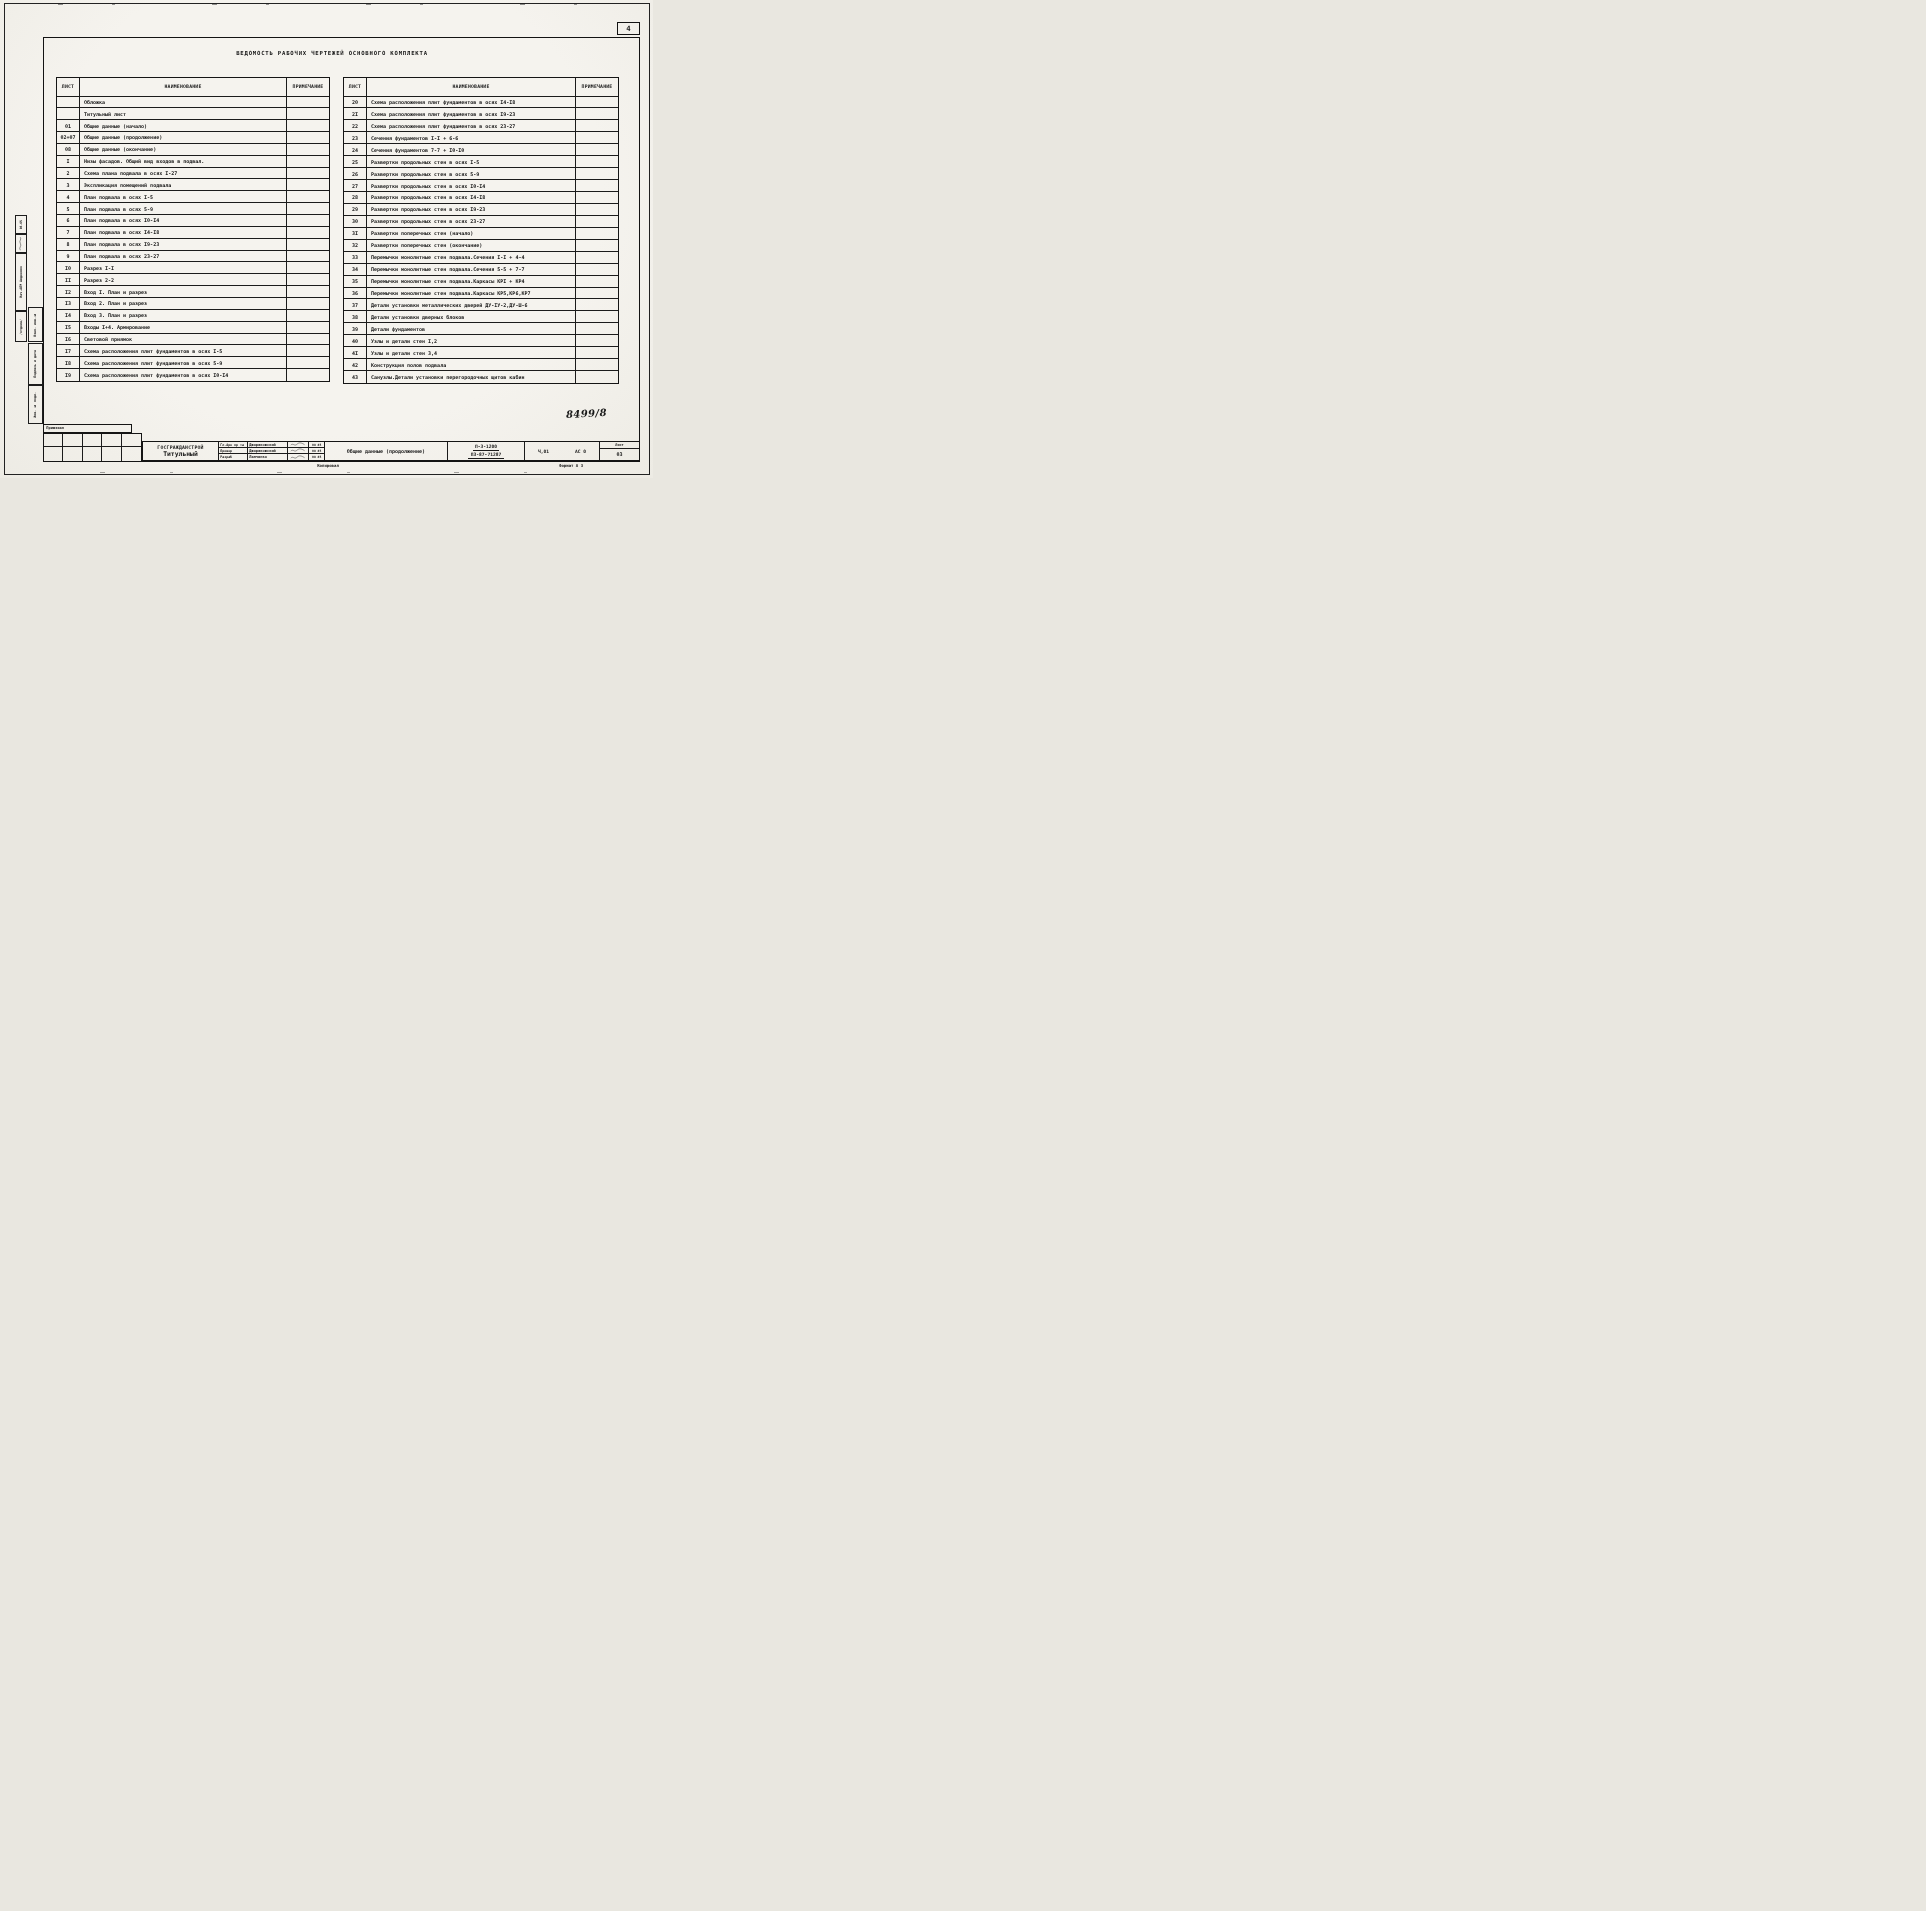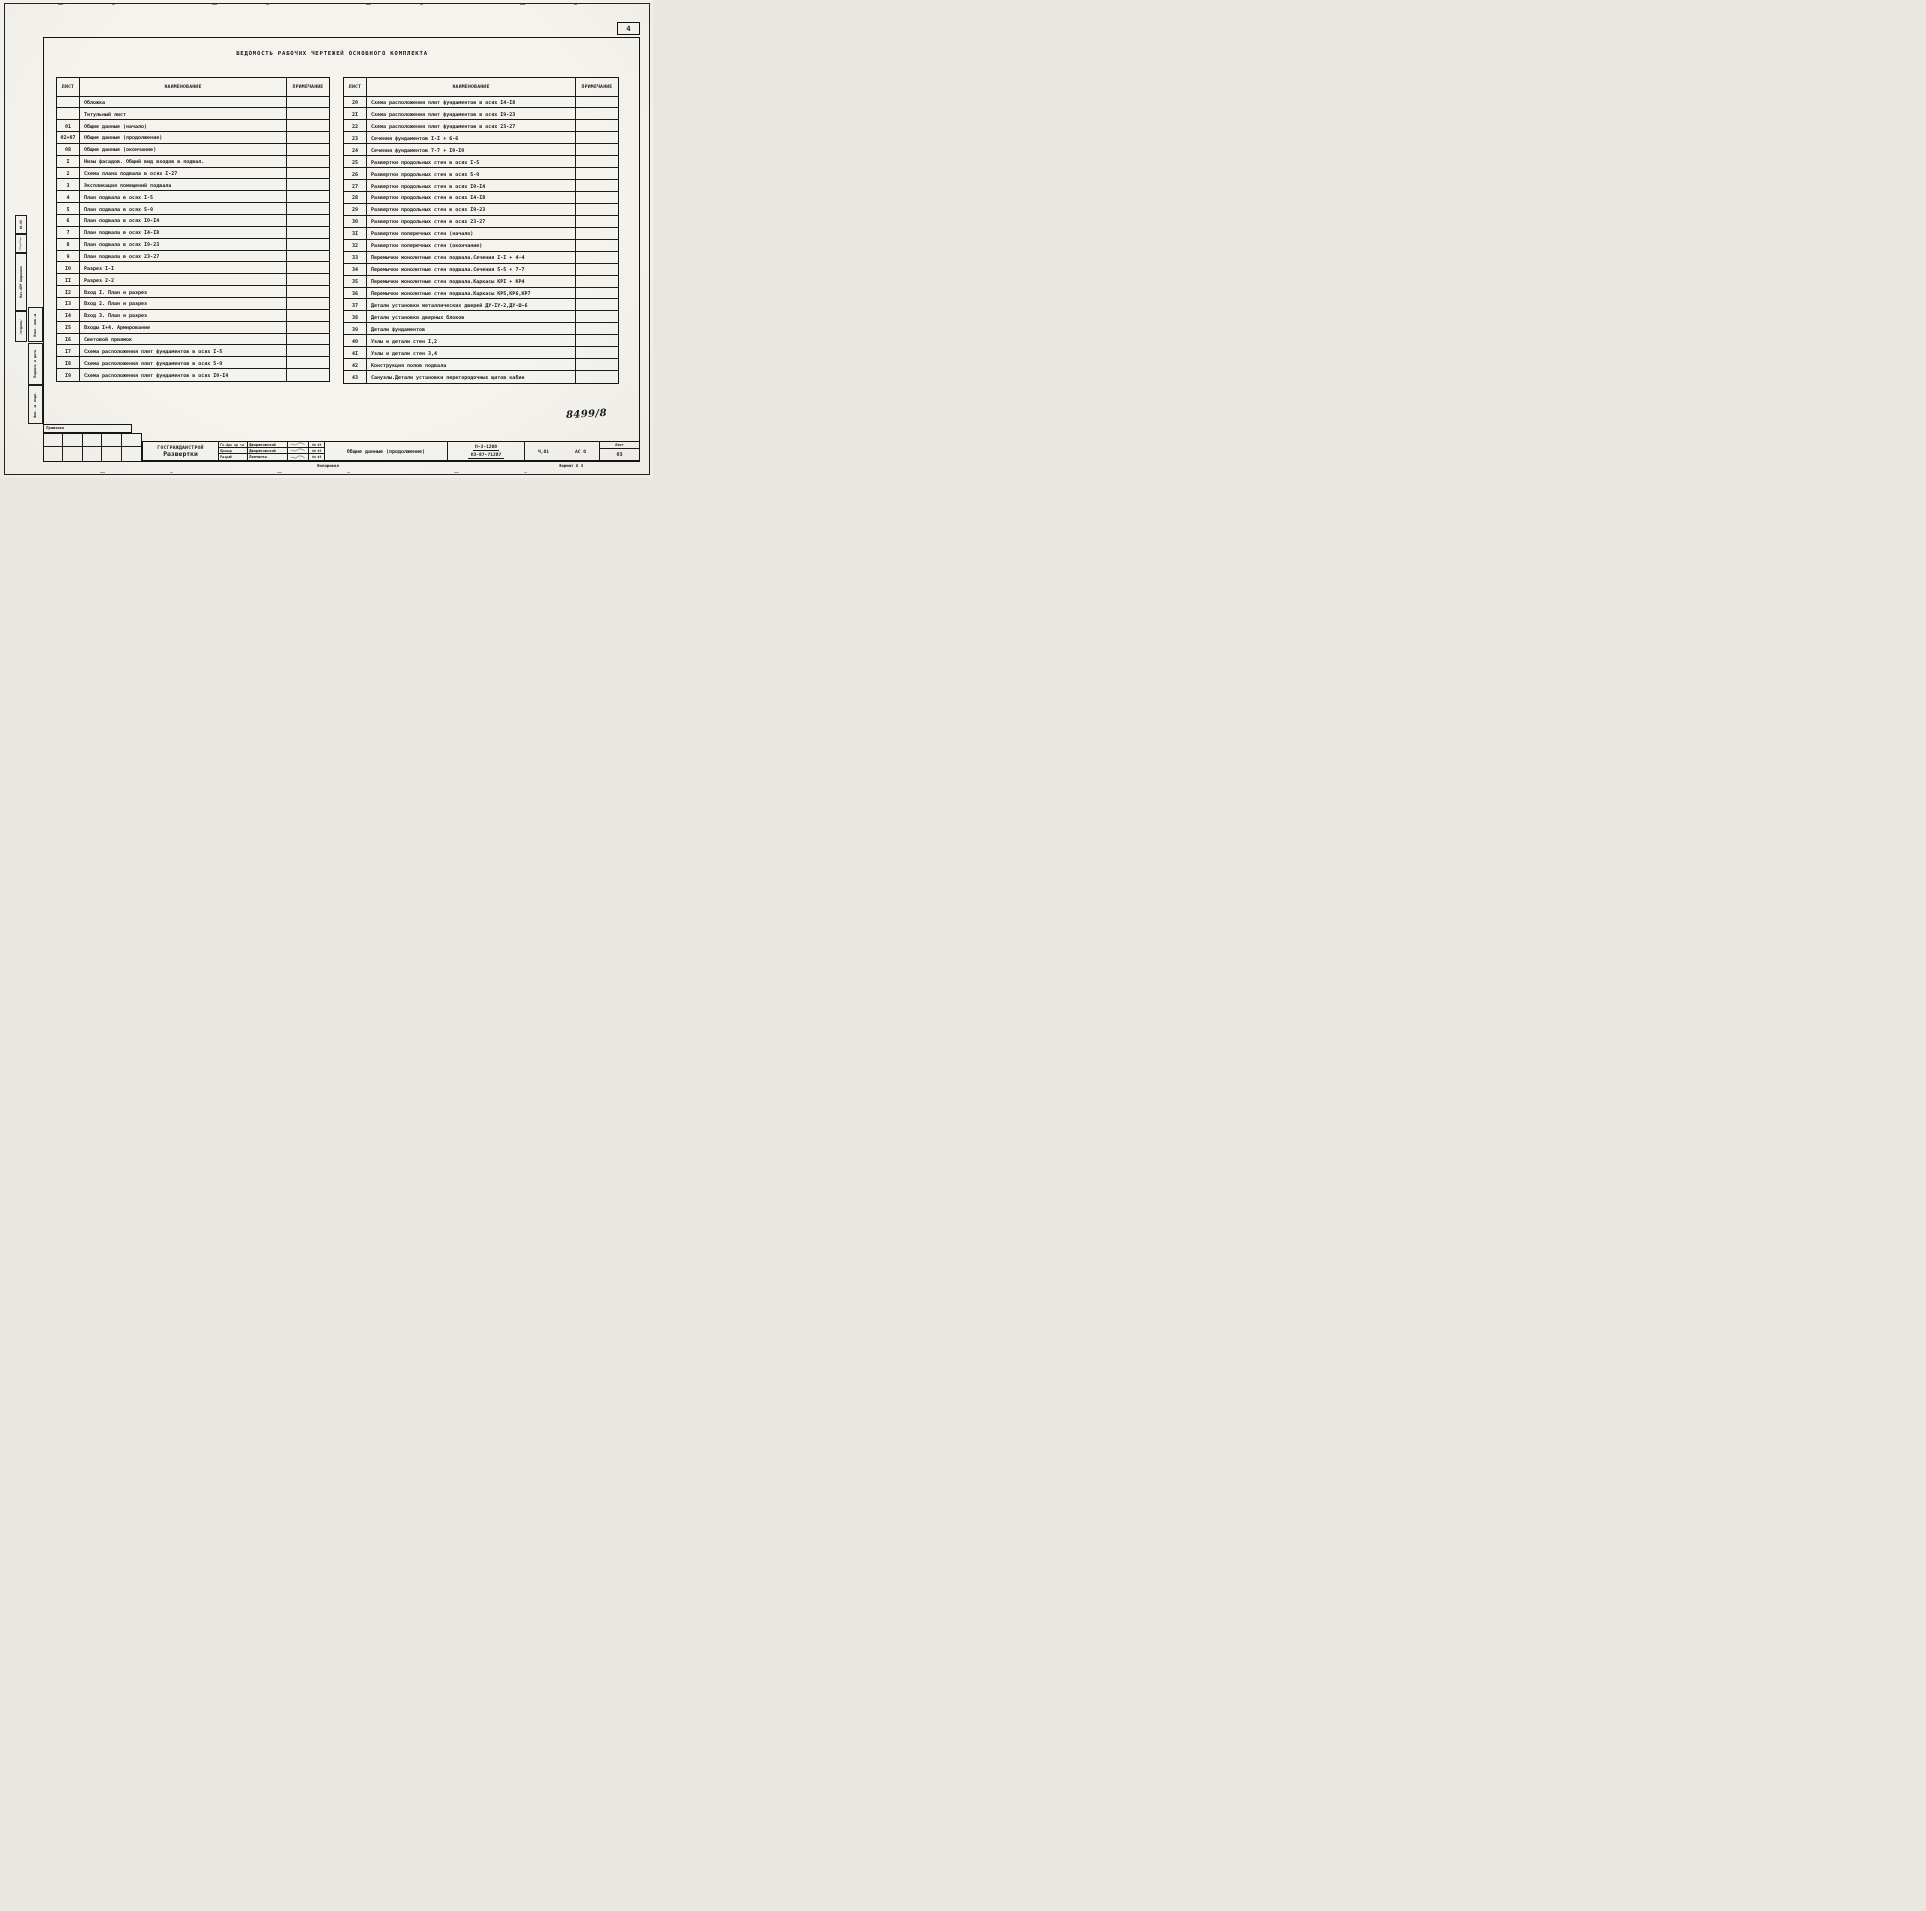--- a/index.html
+++ b/index.html
@@ -371,21 +371,21 @@
         <div class="gcell"></div>
         <div class="gcell"></div>
         <div class="gcell"></div>
         <div class="gcell"></div>
       </div>
   </div>
 
   <div class="stamp">
     <div class="org">
       <div class="l1">ГОСГРАЖДАНСТРОЙ</div>
-      <div class="l2">Развертки</div>
+      <div class="l2">Титульный</div>
     </div>
     <div class="sign-block" id="sign-block">
         <div class="srow">
           <div class="s-role">Гл.Арх пр та</div>
           <div class="s-name">Дворяковский</div>
           <div class="s-sig">
             <svg width="15.4" height="4.6" viewBox="0 0 40 12">
               <path d="M2 8 C8 2, 12 12, 18 6 S30 2, 38 7" stroke="#222" fill="none" stroke-width="1.2"></path>
             </svg>
           </div>

